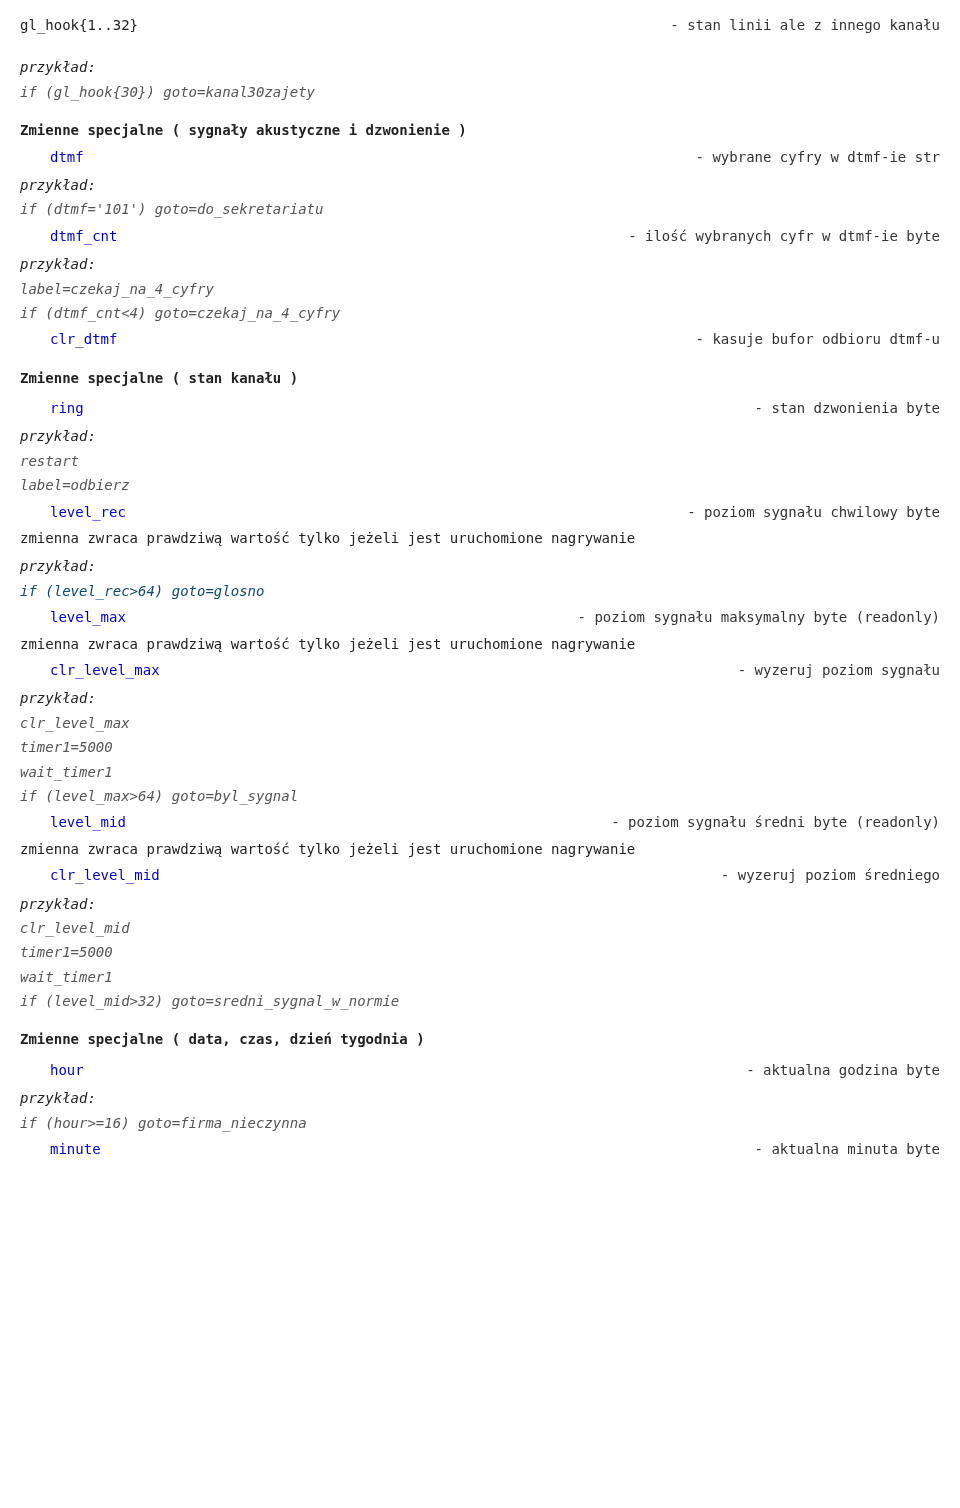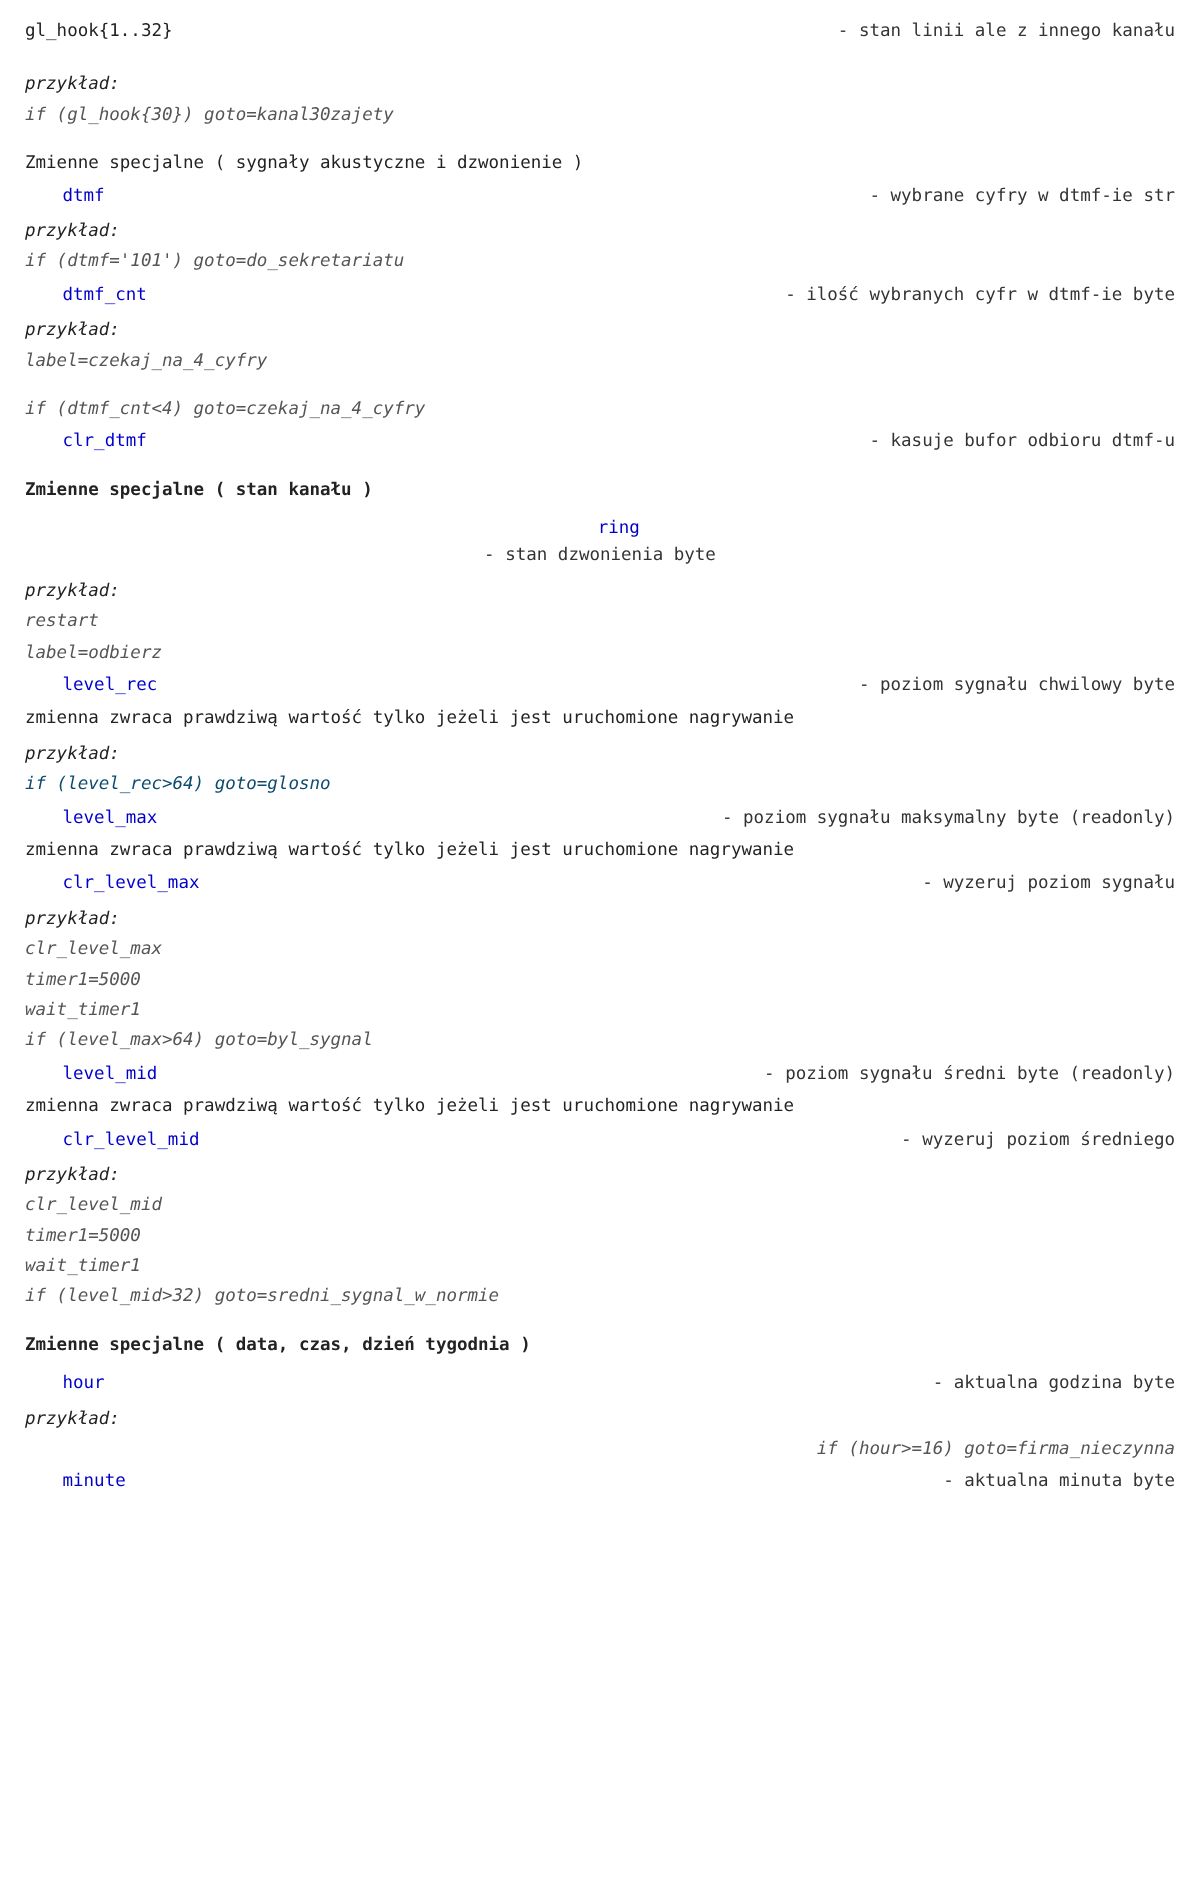--- a/index.html
+++ b/index.html
@@ -15,40 +15,40 @@
 </head>
 <body>
 
 <div id="main-container">
 <div style="margin-bottom: 20px; display: flex; justify-content: space-between; align-items: baseline; margin-top: 4px;">
       <span style="padding-left: 0px;">gl_hook{1..32}</span>
       <span style="color: rgb(51, 51, 51); flex: 1 1 0%; text-align: right;">- stan linii ale z innego kanału</span>
     </div>
     <div style="margin-bottom: 2px; font-style: italic; margin-top: 6px;">przykład:</div>
     <div style="margin-bottom: 2px; font-style: italic; color: rgb(85, 85, 85); padding-left: 0px;">if (gl_hook{30}) goto=kanal30zajety</div>
-    <div style="margin-bottom: 0; font-weight: normal; margin-top: 16px;">Zmienne specjalne ( sygnały akustyczne i dzwonienie )</div>
+    <div style="margin-bottom: 0; font-weight: bold; margin-top: 16px;">Zmienne specjalne ( sygnały akustyczne i dzwonienie )</div>
     <div style="margin-bottom: 4px; display: flex; justify-content: space-between; align-items: baseline; margin-top: 4px;">
       <span style="color: rgb(0, 0, 204); padding-left: 30px;">dtmf</span>
       <span style="color: rgb(51, 51, 51); flex: 1 1 0%; text-align: right;">- wybrane cyfry w dtmf-ie     str</span>
     </div>
     <div style="margin-bottom: 2px; font-style: italic; margin-top: 6px;">przykład:</div>
     <div style="margin-bottom: 2px; font-style: italic; color: rgb(85, 85, 85); padding-left: 0px;">if (dtmf='101') goto=do_sekretariatu</div>
     <div style="margin-bottom: 4px; display: flex; justify-content: space-between; align-items: baseline; margin-top: 4px;">
       <span style="color: rgb(0, 0, 204); padding-left: 30px;">dtmf_cnt</span>
       <span style="color: rgb(51, 51, 51); flex: 1 1 0%; text-align: right;">- ilość wybranych cyfr w dtmf-ie     byte</span>
     </div>
     <div style="margin-bottom: 2px; font-style: italic; margin-top: 6px;">przykład:</div>
-    <div style="margin-bottom: 16px; font-style: italic; color: rgb(85, 85, 85); padding-left: 0px;">label=czekaj_na_4_cyfry</div>
+    <div style="margin-bottom: 2px; font-style: italic; color: rgb(85, 85, 85); padding-left: 0px;">label=czekaj_na_4_cyfry</div>
     <div style="margin-bottom: 2px; font-style: italic; color: rgb(85, 85, 85); padding-left: 0px;">if (dtmf_cnt&lt;4) goto=czekaj_na_4_cyfry</div>
     <div style="margin-bottom: 4px; display: flex; justify-content: flex-start; align-items: baseline; margin-top: 4px;">
       <span style="color: rgb(0, 0, 204); padding-left: 30px;">clr_dtmf</span>
       <span style="color: rgb(51, 51, 51); flex: 1 1 0%; text-align: right;">- kasuje bufor odbioru dtmf-u</span>
     </div>
     <div style="margin-bottom: 8px; font-weight: bold; margin-top: 16px;">Zmienne specjalne ( stan kanału )</div>
-    <div style="margin-bottom: 4px; display: flex; justify-content: space-between; align-items: center; margin-top: 4px; flex-direction: column;">
+    <div style="margin-bottom: 4px; display: flex; justify-content: space-between; align-items: flex-start; margin-top: 4px;">
       <span style="color: rgb(0, 0, 204); padding-left: 30px;">ring</span>
       <span style="color: rgb(51, 51, 51); flex: 1 1 0%; text-align: right;">- stan dzwonienia     byte</span>
     </div>
     <div style="margin-bottom: 2px; font-style: italic; margin-top: 6px;">przykład:</div>
     <div style="margin-bottom: 2px; font-style: italic; color: rgb(85, 85, 85); padding-left: 0px;">restart</div>
     <div style="margin-bottom: 2px; font-style: italic; color: rgb(85, 85, 85); padding-left: 0px;">label=odbierz</div>
     <div style="margin-bottom: 4px; display: flex; justify-content: space-between; align-items: baseline; margin-top: 4px;">
       <span style="color: rgb(0, 0, 204); padding-left: 30px;">level_rec</span>
       <span style="color: rgb(51, 51, 51); flex: 1 1 0%; text-align: right;">- poziom sygnału chwilowy     byte</span>
     </div>
@@ -82,18 +82,18 @@
     <div style="margin-bottom: 2px; font-style: italic; color: rgb(85, 85, 85); padding-left: 0px;">clr_level_mid</div>
     <div style="margin-bottom: 2px; font-style: italic; color: rgb(85, 85, 85); padding-left: 0px;">timer1=5000</div>
     <div style="margin-bottom: 2px; font-style: italic; color: rgb(85, 85, 85); padding-left: 0px;">wait_timer1</div>
     <div style="margin-bottom: 2px; font-style: italic; color: rgb(85, 85, 85); padding-left: 0px;">if (level_mid&gt;32) goto=sredni_sygnal_w_normie</div>
     <div style="margin-bottom: 8px; font-weight: bold; margin-top: 16px;">Zmienne specjalne ( data, czas, dzień tygodnia )</div>
     <div style="margin-bottom: 4px; display: flex; justify-content: space-between; align-items: baseline; margin-top: 4px;">
       <span style="color: rgb(0, 0, 204); padding-left: 30px;">hour</span>
       <span style="color: rgb(51, 51, 51); flex: 1 1 0%; text-align: right;">- aktualna godzina     byte</span>
     </div>
     <div style="margin-bottom: 2px; font-style: italic; margin-top: 6px;">przykład:</div>
-    <div style="margin-bottom: 2px; font-style: italic; color: rgb(85, 85, 85); padding-left: 0px; text-align: right;">if (hour&gt;=16) goto=firma_nieczynna</div>
+    <div style="margin-bottom: 2px; font-style: italic; color: rgb(85, 85, 85); padding-left: 0px;">if (hour&gt;=16) goto=firma_nieczynna</div>
     <div style="margin-bottom: 4px; display: flex; justify-content: space-between; align-items: baseline; margin-top: 4px;">
       <span style="color: rgb(0, 0, 204); padding-left: 30px;">minute</span>
       <span style="color: rgb(51, 51, 51); flex: 1 1 0%; text-align: right;">- aktualna minuta     byte</span>
     </div>
   </div>
 
 </body></html>

